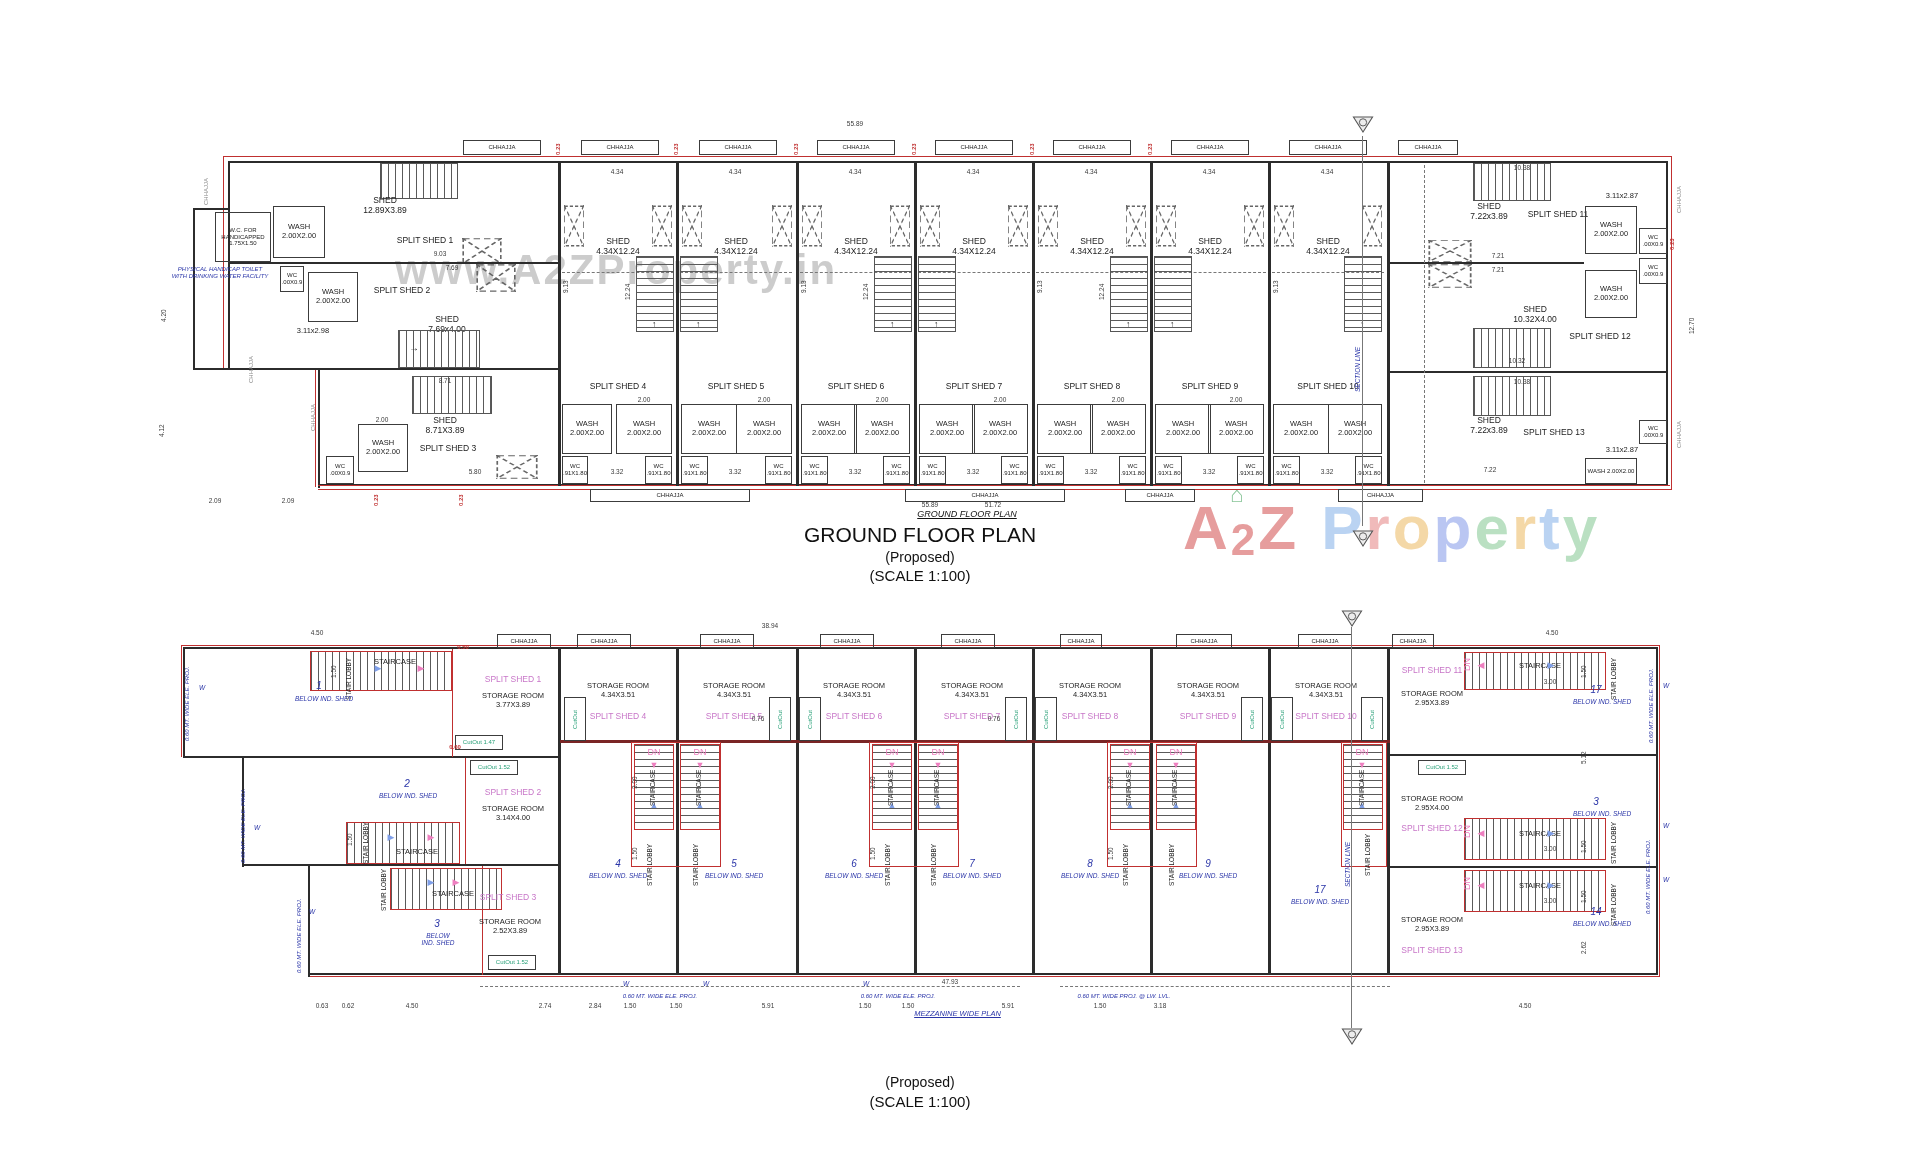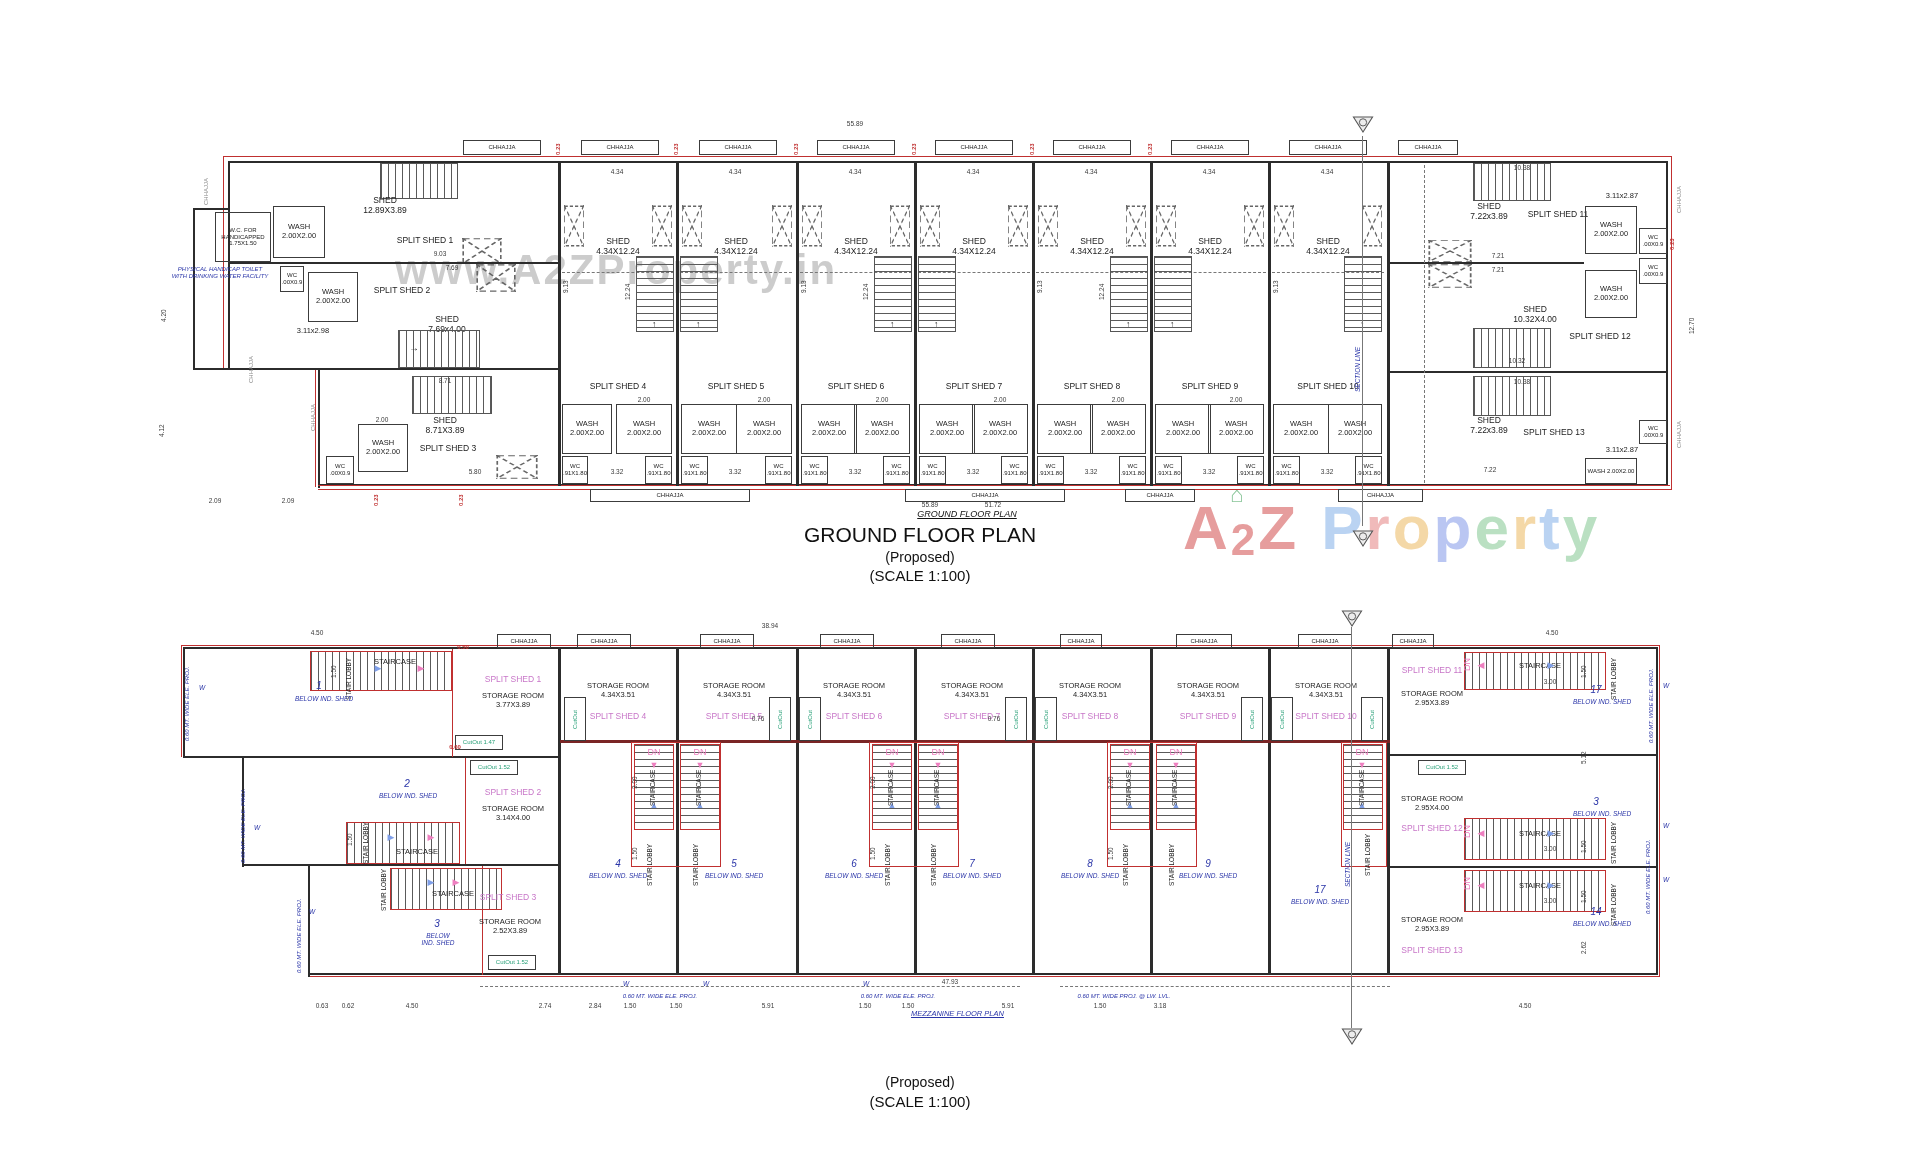--- a/index.html
+++ b/index.html
@@ -650,14 +650,14 @@
     <div class="it t dim" style="left: 1078px; top: 1002px; width: 44px;">1.50</div>
     <div class="it t dim" style="left: 1138px; top: 1002px; width: 44px;">3.18</div>
     <div class="it t dim" style="left: 1503px; top: 1002px; width: 44px;">4.50</div>
     <div class="it t blue f5" style="left: 600px; top: 993px; width: 120px;">0.60 MT. WIDE ELE. PROJ.</div>
     <div class="it t blue f5" style="left: 838px; top: 993px; width: 120px;">0.60 MT. WIDE ELE. PROJ.</div>
     <div class="it t blue f5" style="left: 1058px; top: 993px; width: 132px;">0.60 MT. WIDE PROJ. @ LW. LVL.</div>
     <div class="it t blue f6" style="left: 620px; top: 980px; width: 12px;">W</div>
     <div class="it t blue f6" style="left: 700px; top: 980px; width: 12px;">W</div>
     <div class="it t blue f6" style="left: 860px; top: 980px; width: 12px;">W</div>
     <div class="it t dim f5" style="left: 928px; top: 978px; width: 44px;">47.93</div>
-    <div class="it t blue f7 und" style="left: 895px; top: 1010px; width: 125px;">MEZZANINE FLOOR PLAN</div>
+    <div class="it t blue f7 und" style="left: 895px; top: 1010px; width: 125px;">MEZZANINE WIDE PLAN</div>
   </div>
 
 </body></html>

